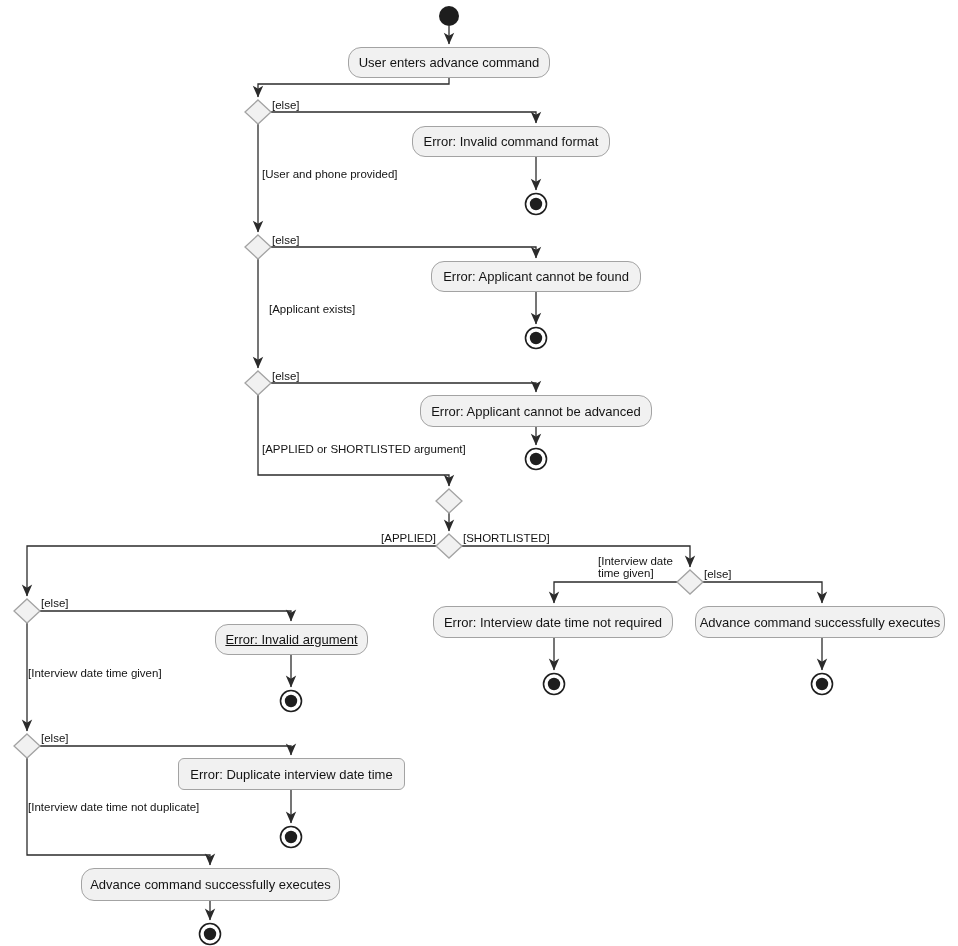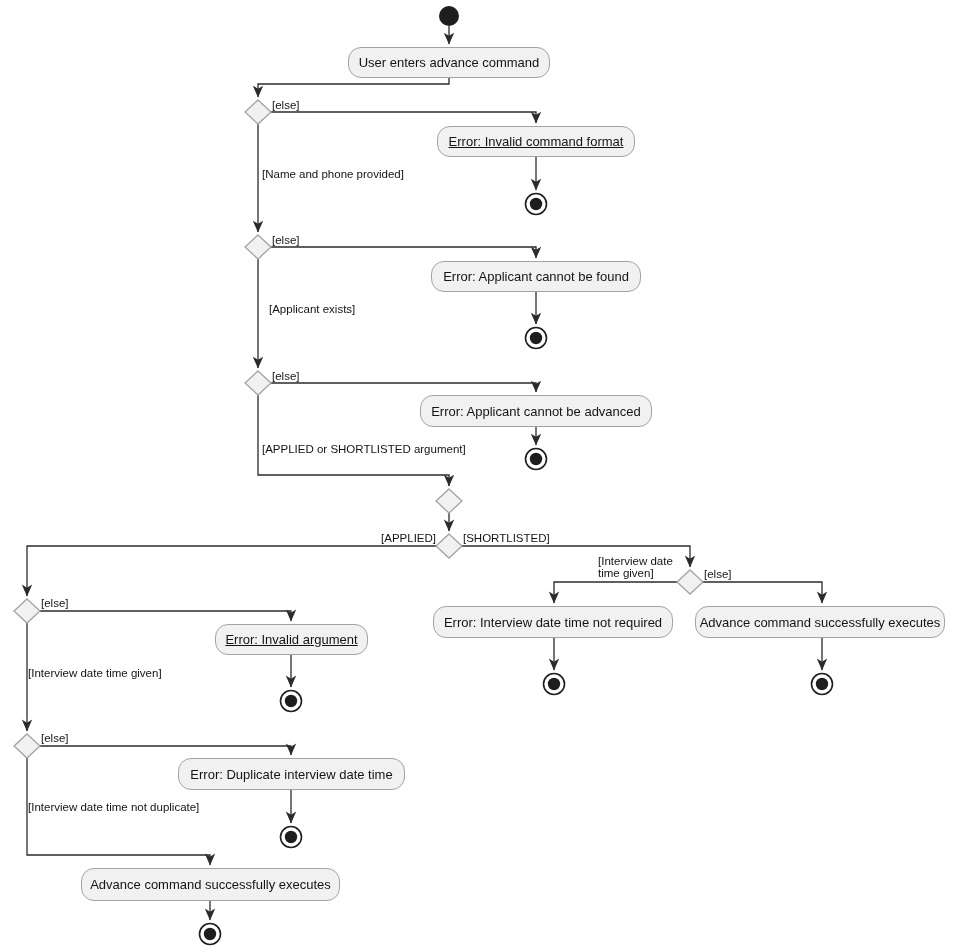--- a/index.html
+++ b/index.html
@@ -127,31 +127,31 @@
       <circle class="end-outer" cx="554" cy="684" r="10.5"></circle>
         <circle class="end-inner" cx="554" cy="684" r="6.2"></circle>
     </g>
     <g>
       <circle class="end-outer" cx="822" cy="684" r="10.5"></circle>
         <circle class="end-inner" cx="822" cy="684" r="6.2"></circle>
     </g>
   </svg>
 
   <div class="activity" style="left:348px; top:47px; width:202px; height:31px;">User enters advance command</div>
-  <div class="activity" style="left:437px; top:126px; width:198px; height:31px;text-decoration:underline;">Error: Invalid command format</div>
+  <div class="activity" style="left:412px; top:126px; width:198px; height:31px;">Error: Invalid command format</div>
   <div class="activity" style="left:431px; top:261px; width:210px; height:31px;">Error: Applicant cannot be found</div>
   <div class="activity" style="left:420px; top:395px; width:232px; height:32px;">Error: Applicant cannot be advanced</div>
   <div class="activity" style="left:215px; top:624px; width:153px; height:31px;text-decoration:underline;">Error: Invalid argument</div>
   <div class="activity" style="left:433px; top:606px; width:240px; height:32px;">Error: Interview date time not required</div>
   <div class="activity" style="left:695px; top:606px; width:250px; height:32px;">Advance command successfully executes</div>
-  <div class="activity" style="left:178px; top:758px; width:227px; height:32px;">Error: Duplicate interview date time</div>
+  <div class="activity" style="left:178px; top:758px; width:227px; height:32px;border-radius:6px;">Error: Duplicate interview date time</div>
   <div class="activity" style="left:81px; top:868px; width:259px; height:33px;">Advance command successfully executes</div>
 
   <span class="guard" style="left:272px; top:99px;">[else]</span>
-  <span class="guard" style="left:262px; top:168px;">[Name and phone provided]</span>
+  <span class="guard" style="left:262px; top:168px;">[User and phone provided]</span>
   <span class="guard" style="left:272px; top:234px;">[else]</span>
   <span class="guard" style="left:260px; top:303px;padding-left:9px;">[Applicant exists]</span>
   <span class="guard" style="left:272px; top:370px;">[else]</span>
   <span class="guard" style="left:262px; top:443px;">[APPLIED or SHORTLISTED argument]</span>
   <span class="guard right-pin" style="left:436px; top:532px;">[APPLIED]</span>
   <span class="guard" style="left:463px; top:532px;">[SHORTLISTED]</span>
   <span class="guard" style="left:41px; top:597px;">[else]</span>
   <span class="guard" style="left:28px; top:667px;">[Interview date time given]</span>
   <span class="guard" style="left:41px; top:732px;">[else]</span>
   <span class="guard" style="left:28px; top:801px;">[Interview date time not duplicate]</span>

